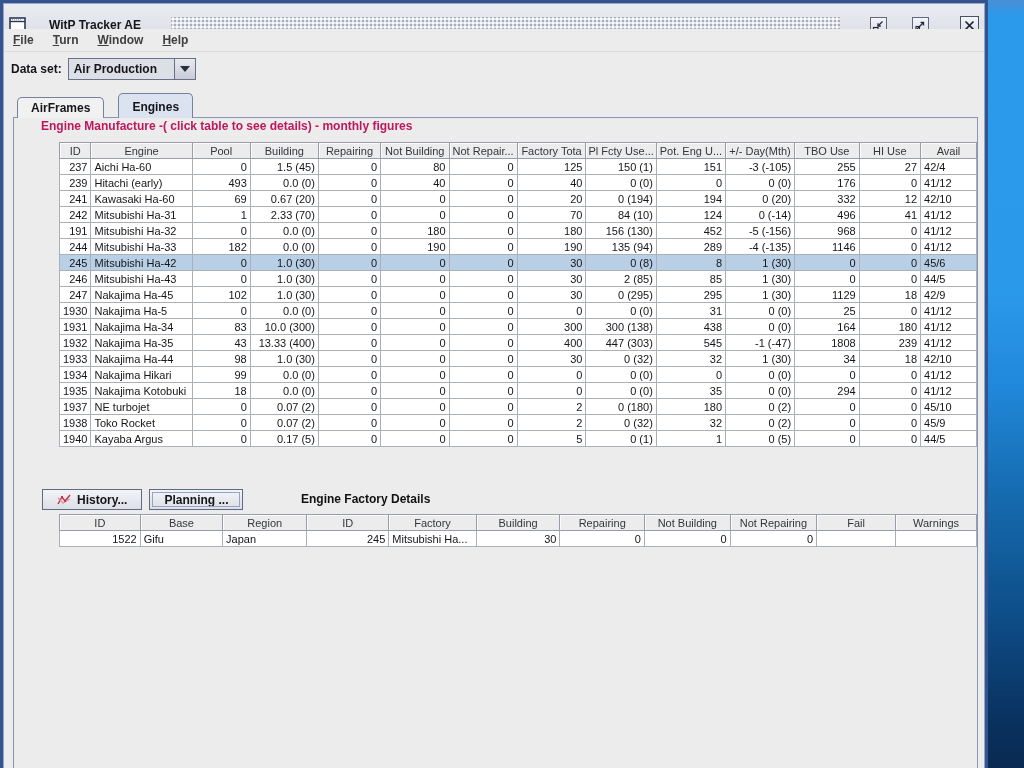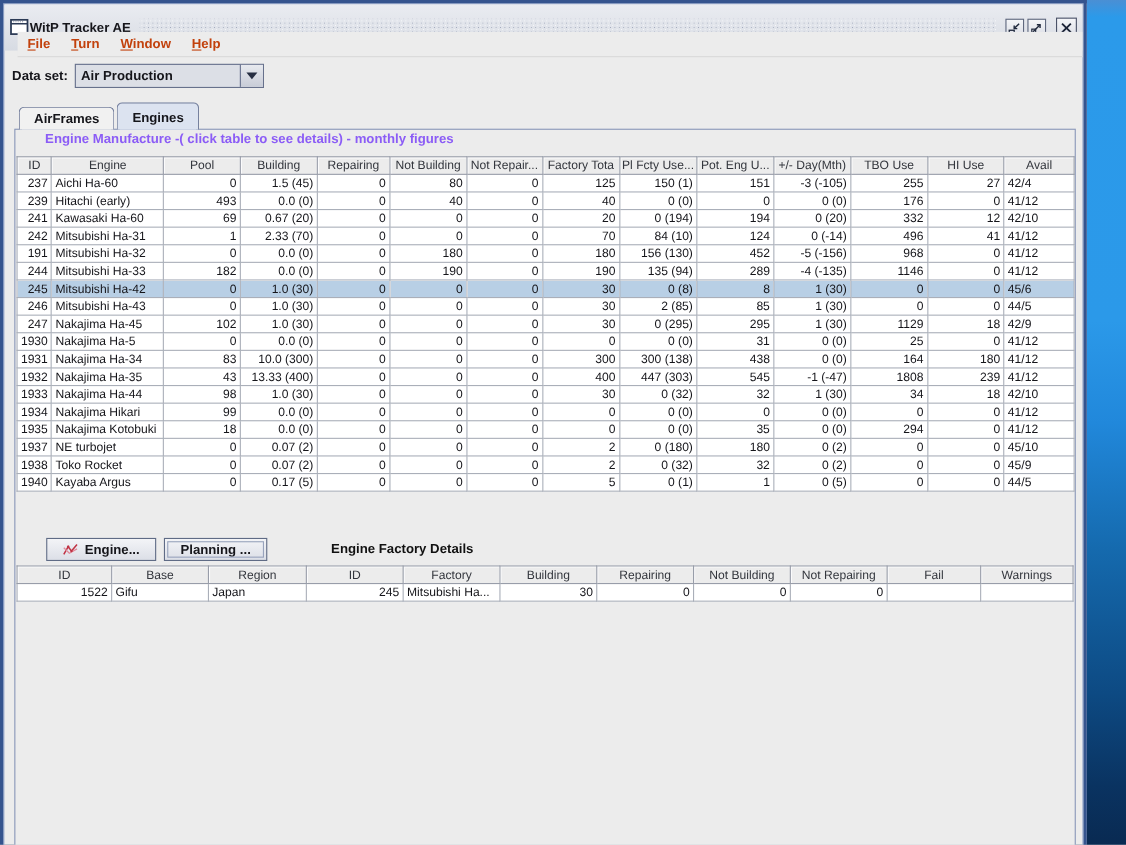--- a/index.html
+++ b/index.html
@@ -7,70 +7,70 @@
     font-family:"Liberation Sans", sans-serif; }
   body { position:relative;
     background:linear-gradient(180deg,#4A8FD4 0%,#2B9AEA 2%,#2B99E9 38%,#2188DB 50%,#156AAE 65%,#0D4A83 82%,#0A3361 93%,#092A52 100%); }
 
   .window { position:absolute; left:0; top:0; width:988px; height:770px;
     background:#ECECEC; border:3px solid #35548E; border-bottom:none;
     box-shadow: inset 0 0 0 1px #93A6CC; }
 
   
   .titlebar { position:absolute; left:1px; top:1px; right:1px; height:42px;
-    display:flex; align-items:center; padding:0 5px; gap:0;
+    display:flex; align-items:center; padding:0 5px; gap:22px;
     background:linear-gradient(180deg,#EAECF1,#D7DBE3); }
   .app-icon { width:18px; height:16px; flex:0 0 auto; }
   .title-text { font-size:12px; font-weight:bold; color:#15151A; white-space:nowrap; }
   .tb-dots { flex:1; height:16px; margin:0 8px;
     background-image:radial-gradient(#FAFBFD 26%,rgba(0,0,0,0) 27%),radial-gradient(#A3ABBE 26%,rgba(0,0,0,0) 27%);
     background-size:4px 4px; background-position:0 0,2px 2px; }
   .tb-btn { width:17px; height:17px; flex:0 0 auto; border:1px solid #5F687E;
     background:linear-gradient(180deg,#F4F5F8,#DADDE5);
     display:flex; align-items:center; justify-content:center; cursor:default; }
   .tb-btn + .tb-btn { margin-left:3px; }
   .tb-btn.close-btn { margin-left:9px; width:19px; height:19px; border:1px solid #4A5268; }
 
   
-  .menubar { position:absolute; left:13px; top:26px; right:1px; height:23px;
+  .menubar { position:absolute; left:1px; top:26px; right:1px; height:23px;
     display:flex; align-items:center; gap:19px; padding-left:9px;
-    font-size:12px; font-weight:bold; color:#c2410c;
+    font-size:12px; font-weight:bold; color:#404040;
     border-bottom:1px solid #DADADA; background:#ECECEC; }
   .menu-item { white-space:nowrap; }
 
   
   .dataset-row { position:absolute; left:1px; top:52px; height:28px;
     display:flex; align-items:center; padding-left:7px; }
   .dataset-label { font-size:12px; font-weight:bold; color:#15151A; margin-right:6px; }
-  .combo { width:172px; height:22px; border:1px solid #67718C; background:#DCDFE6; display:flex; }
+  .combo { width:128px; height:22px; border:1px solid #67718C; background:#DCDFE6; display:flex; }
   .combo-value { flex:1; padding:3px 5px 0; font-size:12px; font-weight:bold; color:#15151A;
     white-space:nowrap; overflow:hidden; }
   .combo-btn { width:21px; border-left:1px solid #67718C;
     background:linear-gradient(180deg,#E8EAEF,#C8CCD7);
     display:flex; align-items:center; justify-content:center; }
   .combo-arrow { width:0; height:0; border-left:5px solid transparent;
     border-right:5px solid transparent; border-top:6px solid #272E42; }
 
   
   .tabs { position:absolute; left:14px; top:90px; height:25px;
-    display:flex; align-items:flex-end; gap:2px; z-index:2; }
+    display:flex; align-items:flex-end; gap:14px; z-index:2; }
   .tab { border:1px solid #76819E; border-bottom:none; border-radius:5px 5px 0 0;
     font-size:12px; font-weight:bold; color:#15151A; background:#F1F1F1;
     height:21px; padding:3px 13px 0; }
   .tab.selected { background:#DCE3F0; height:25px; padding-top:6px; }
 
   
   .content { position:absolute; left:10px; top:114px; width:965px; bottom:0;
     border:1px solid #8996B8; background:#ECECEC; }
   .panel-title { position:absolute; top:1px; left:27px;
-    font-size:12px; font-weight:bold; color:#8b5cf6; }
+    font-size:12px; font-weight:bold; color:#be185d; }
 
   
   .jtable { border-collapse:collapse; table-layout:fixed; background:#fff;
-    font-size:11px; color:#15151A; }
+    font-size:11px; color:#15151A;margin-left:44px; }
   .jtable th { height:16px; font-weight:normal; color:#33363D; background:#ECECEC;
     border:1px solid #989DA9; box-shadow:inset 1px 1px 0 #FBFBFC;
     text-align:center; padding:0 2px; white-space:nowrap; overflow:hidden; }
   .jtable td { height:16px; border:1px solid #AAAFB9; padding:0 3px;
     white-space:nowrap; overflow:hidden; }
   .jtable tr.selected td { background:#B8CFE5; }
   .al { text-align:left; } .ar { text-align:right; }
 
   #main-table { position:absolute; top:24px; left:1px; }
   #details-table { position:absolute; top:396px; left:1px; }
@@ -476,21 +476,21 @@
       </div>
 
     <div class="buttons-row">
       <button class="jbutton">
         <svg width="15" height="12" viewBox="0 0 15 12">
           <polyline points="1,10 5,3 8,7 13,1" fill="none" stroke="#C03344" stroke-width="1.4"></polyline>
           <polyline points="1,4 6,9 13,5" fill="none" stroke="#E08A9A" stroke-width="1.2"></polyline>
           <circle cx="5" cy="3" r="1.1" fill="#C03344"></circle>
           <circle cx="8" cy="7" r="1.1" fill="#C03344"></circle>
         </svg>
-        <span>Engine...</span>
+        <span>History...</span>
       </button>
       <button class="jbutton has-focus">
         <span>Planning ...</span>
       </button>
     </div>
     <div class="details-title">Engine Factory Details</div>
 
     <div id="details-table">
         <table class="jtable">
           <colgroup>

